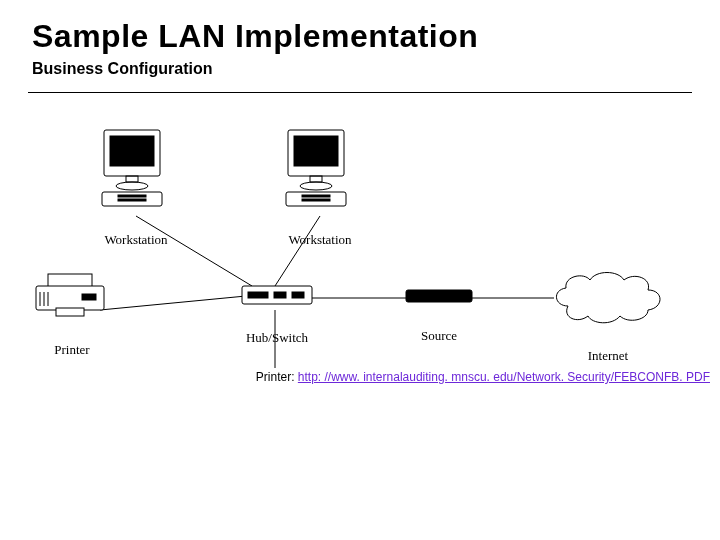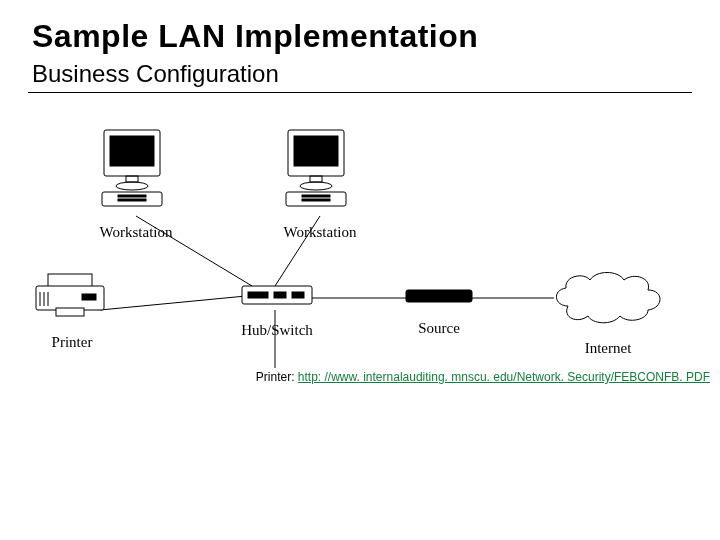--- a/index.html
+++ b/index.html
@@ -1,25 +1,25 @@
 <!DOCTYPE html>
 <html><head>
 <meta charset="utf-8">
 <style>
   html,body{margin:0;padding:0;width:720px;height:540px;background:#fff;font-family:Arial,Helvetica,sans-serif;color:#000;}
   .slide{position:relative;width:720px;height:396px;}
   .title{position:absolute;left:32px;top:18px;font-size:32px;font-weight:bold;letter-spacing:.5px;}
-  .subtitle{position:absolute;left:32px;top:60px;font-size:24px;font-weight:normal;}
+  .subtitle{position:absolute;left:32px;top:60px;font-size:16px;font-weight:bold;}
   .hr{position:absolute;left:28px;top:92px;width:664px;height:1px;background:#000;}
   .diagram{position:absolute;left:0;top:100px;width:720px;height:380px;}
   .lines{position:absolute;left:0;top:0;width:720px;height:380px;}
   .node{position:absolute;text-align:center;}
-  .nlabel{font-size:15px;font-family:"Times New Roman",serif;margin-top:8px;}
+  .nlabel{font-size:13px;font-family:"Times New Roman",serif;margin-top:16px;}
   .source{position:absolute;left:0;right:10px;bottom:12px;font-size:12px;text-align:right;}
-  .source a{color:#15803d;}
+  .source a{color:#6d28d9;}
   
   .blk{stroke:#000;fill:none;}
   .fillw{fill:#fff;stroke:#000;}
   .fillb{fill:#000;stroke:#000;}
 </style>
 </head>
 <body>
 
 <div class="slide">
   <div class="title">Sample LAN Implementation</div>

